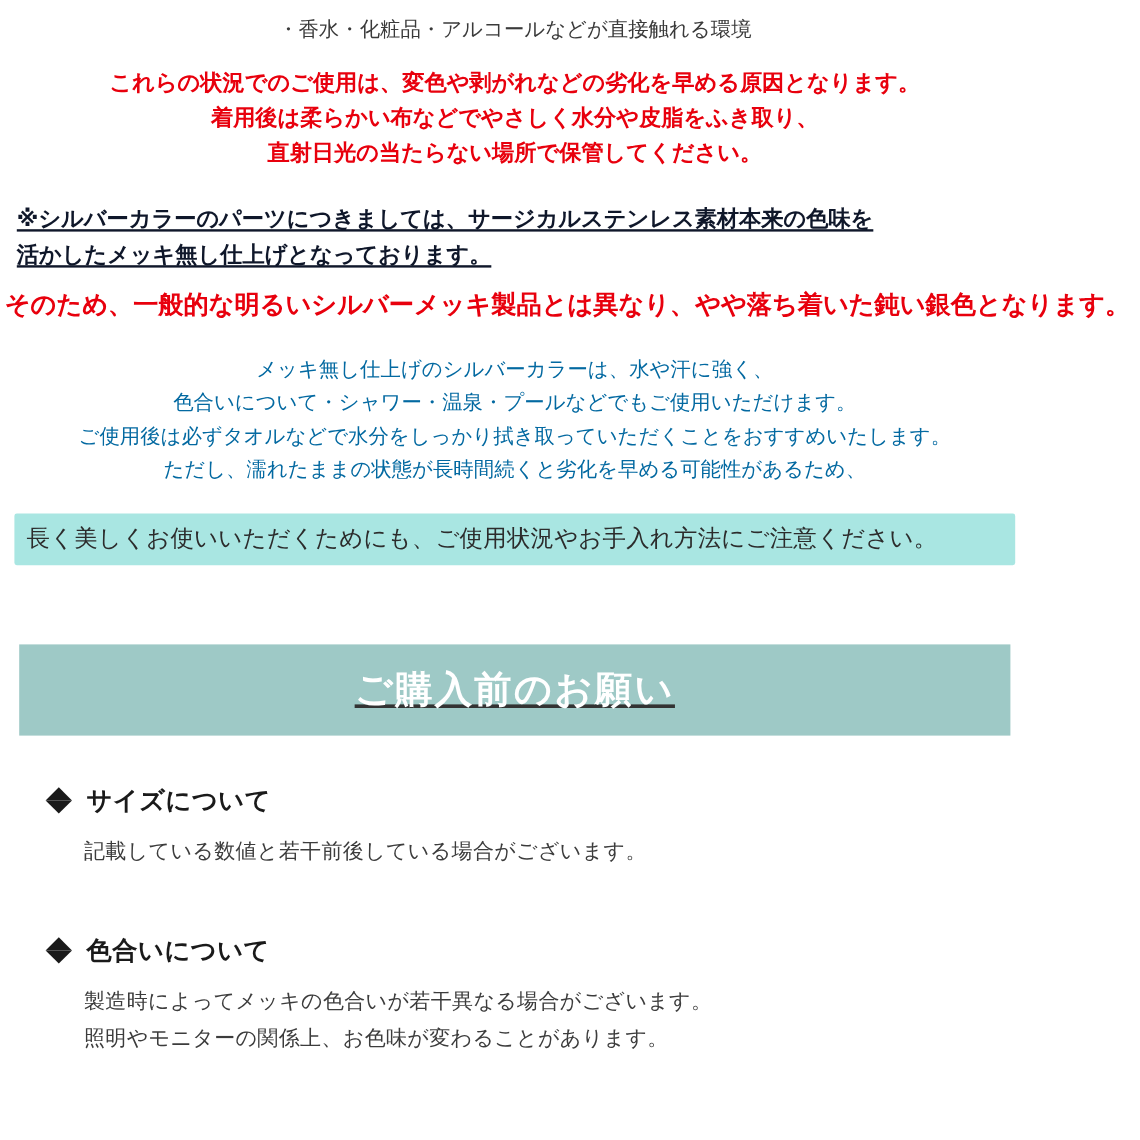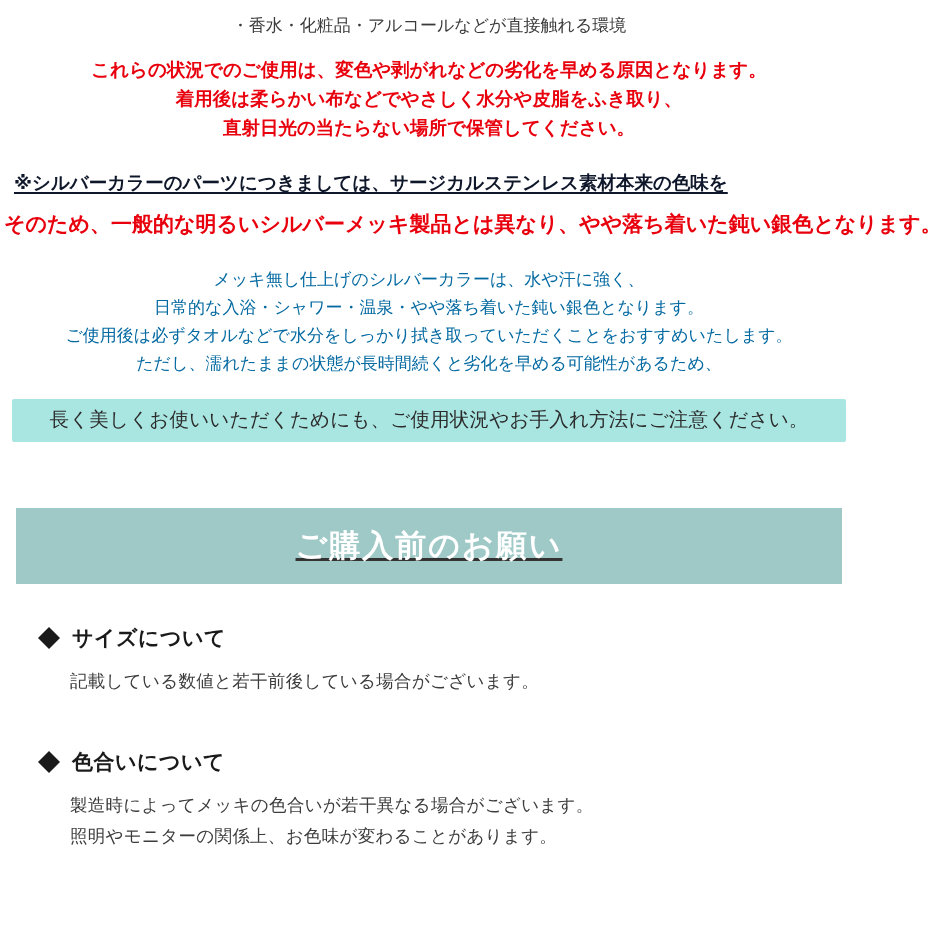--- a/index.html
+++ b/index.html
@@ -80,21 +80,20 @@
     line-height: 1.65;
     white-space: nowrap;
   }
 
   
   .highlight-band {
     margin: 22px 8px 0 8px;
     background: #a9e6e2;
     padding: 7px 10px 9px 10px;
     border-radius: 2px;
-    text-align: center;
   }
   .highlight-text {
     color: #2c2c2c;
     font-size: 19.5px;
     font-weight: 400;
     letter-spacing: 0.2px;
     white-space: nowrap;
   }
 
   
@@ -174,27 +173,30 @@
     <div class="gap-18"></div>
     <div class="line red">これらの状況でのご使用は、変色や剥がれなどの劣化を早める原因となります。</div>
     <div class="line red">着用後は柔らかい布などでやさしく水分や皮脂をふき取り、</div>
     <div class="line red">直射日光の当たらない場所で保管してください。</div>
   </div>
 
   <div class="teal-block">
     <div class="teal teal-left">
       <u>※シルバーカラーのパーツにつきましては、サージカルステンレス素材本来の色味を</u>
     </div>
+    <div class="teal teal-left">
+      <u>活かしたメッキ無し仕上げとなっております。</u>
+    </div>
     <div class="gap-10"></div>
     <div class="line red-small">そのため、一般的な明るいシルバーメッキ製品とは異なり、やや落ち着いた鈍い銀色となります。</div>
   </div>
 
   <div class="grey-block">
     <div class="grey">メッキ無し仕上げのシルバーカラーは、水や汗に強く、</div>
-    <div class="grey">日常的な入浴・シャワー・温泉・やや落ち着いた鈍い銀色となります。</div>
+    <div class="grey">色合いについて・シャワー・温泉・プールなどでもご使用いただけます。</div>
     <div class="grey">ご使用後は必ずタオルなどで水分をしっかり拭き取っていただくことをおすすめいたします。</div>
     <div class="grey">ただし、濡れたままの状態が長時間続くと劣化を早める可能性があるため、</div>
   </div>
 
   <div class="highlight-band">
     <div class="highlight-text">長く美しくお使いいただくためにも、ご使用状況やお手入れ方法にご注意ください。</div>
   </div>
 
   <div class="section-header">
     <div class="section-header-title">ご購入前のお願い</div>

